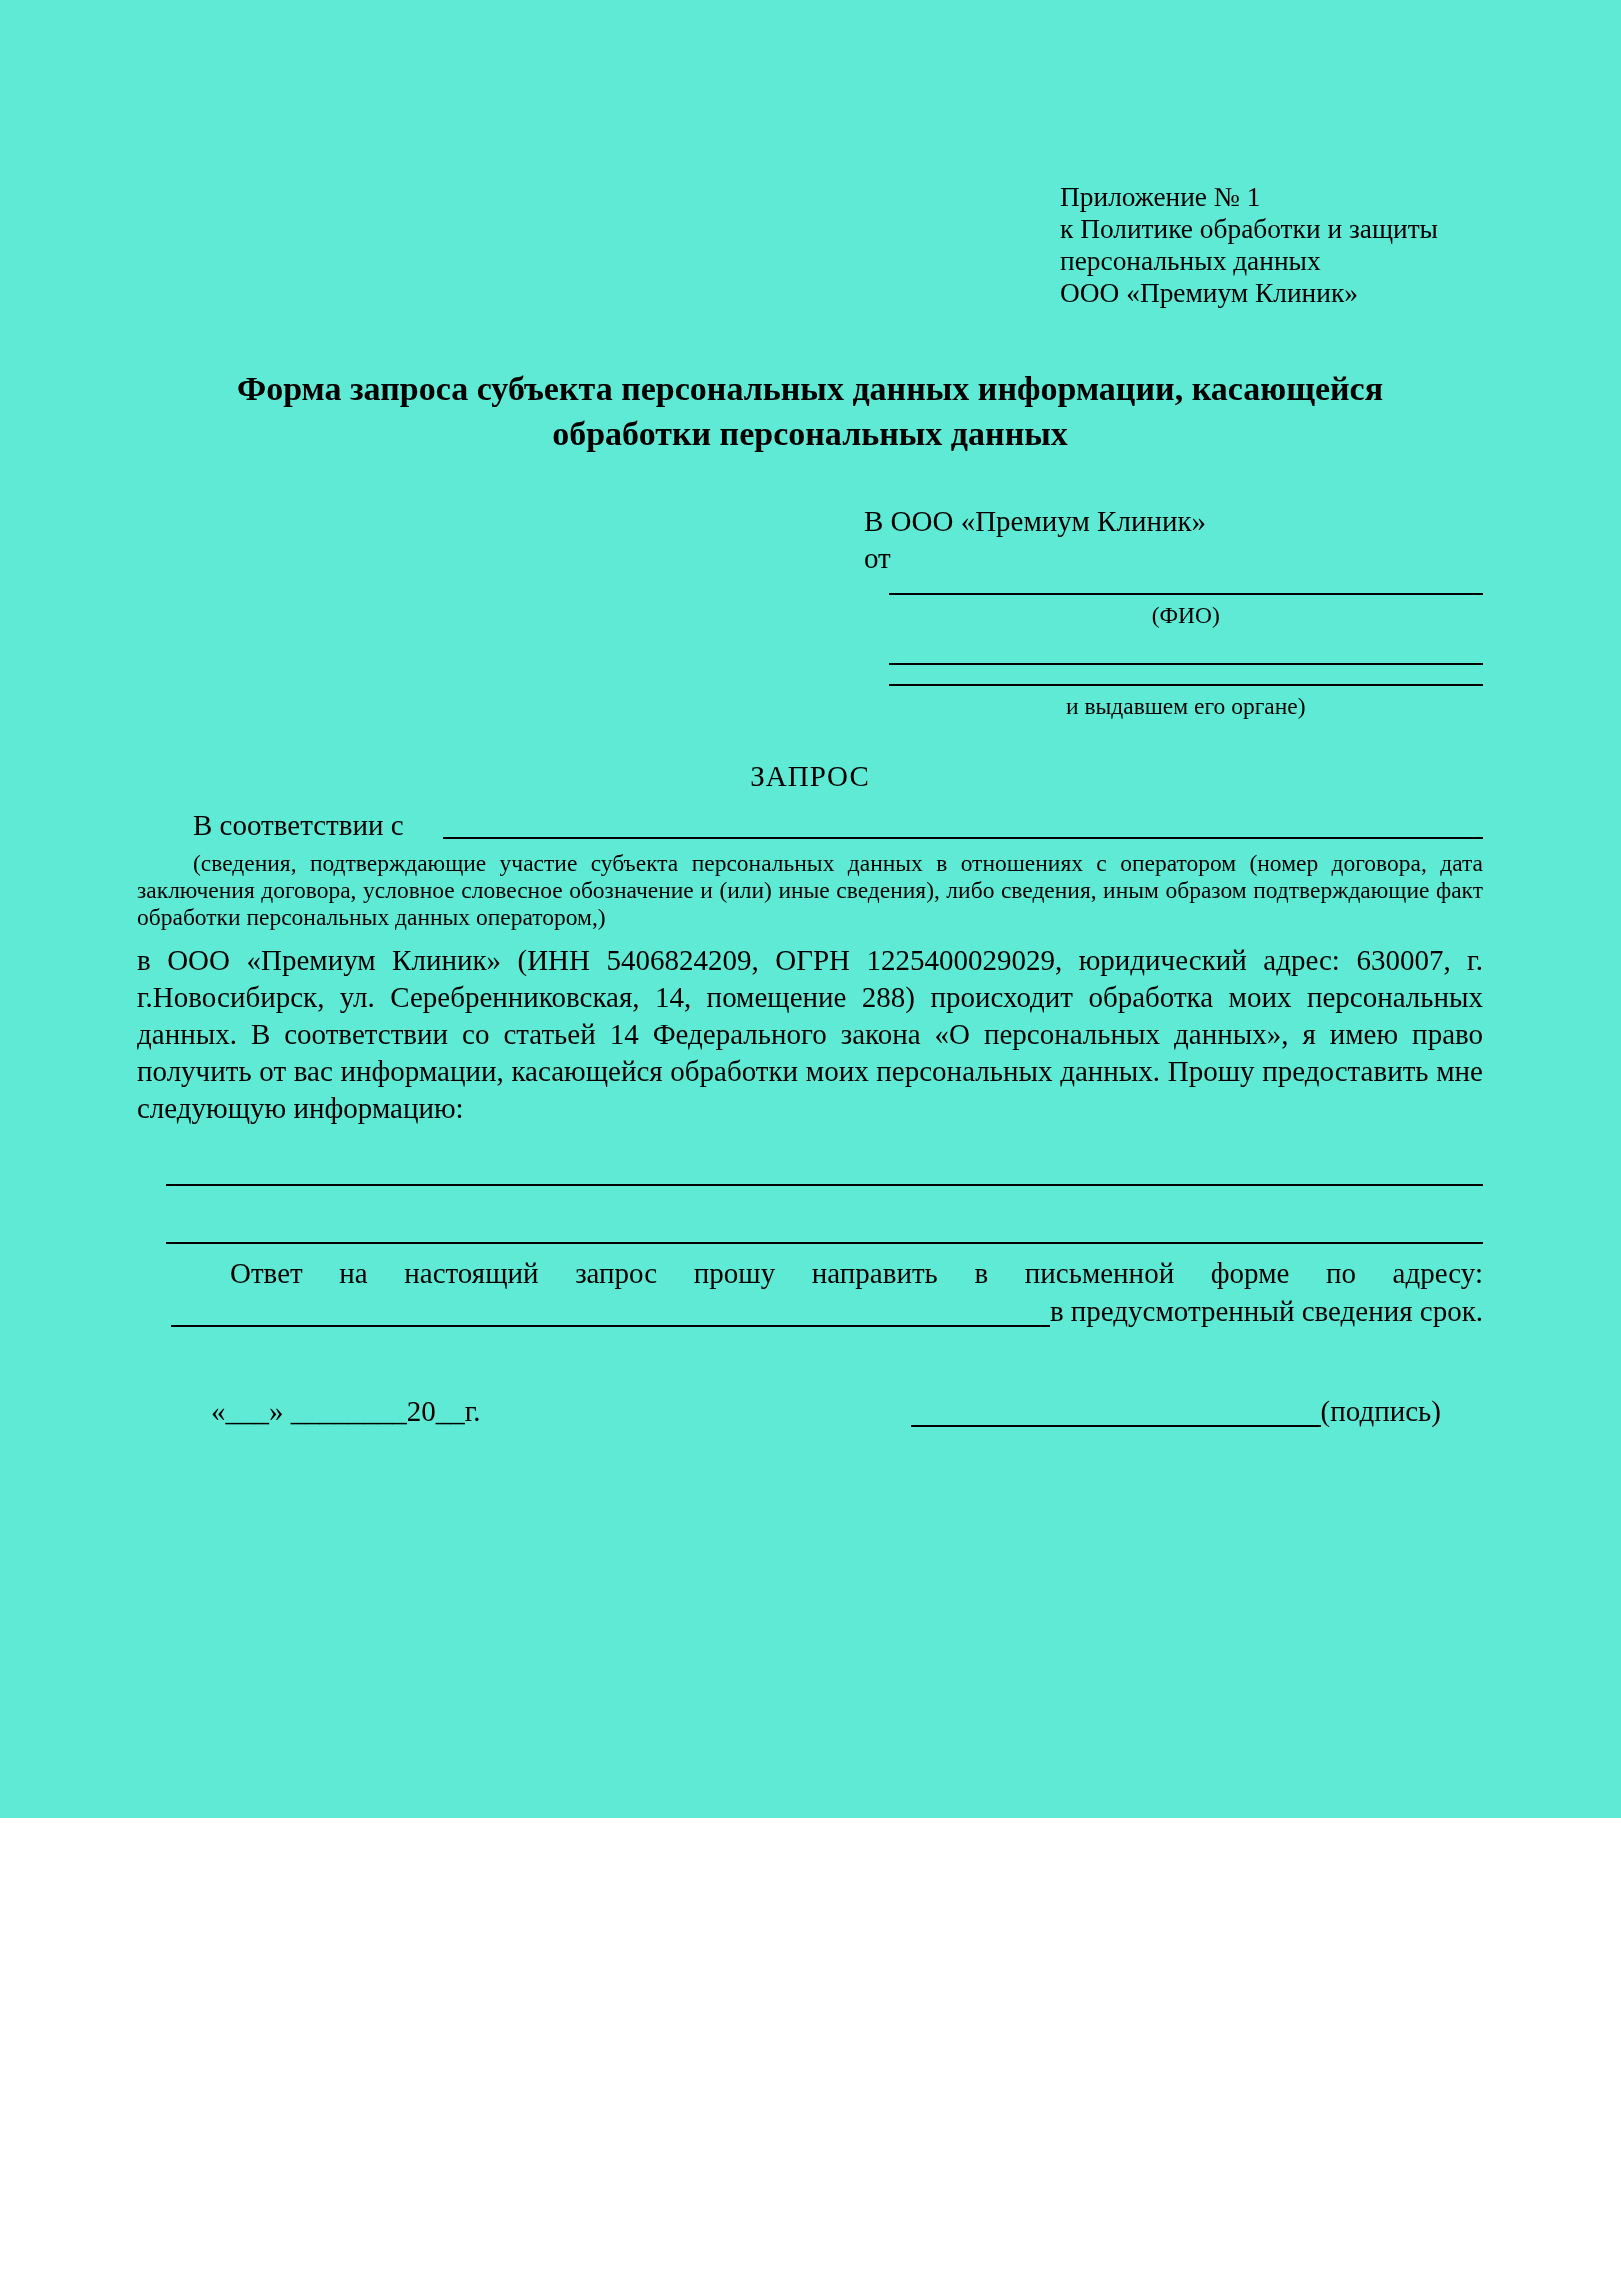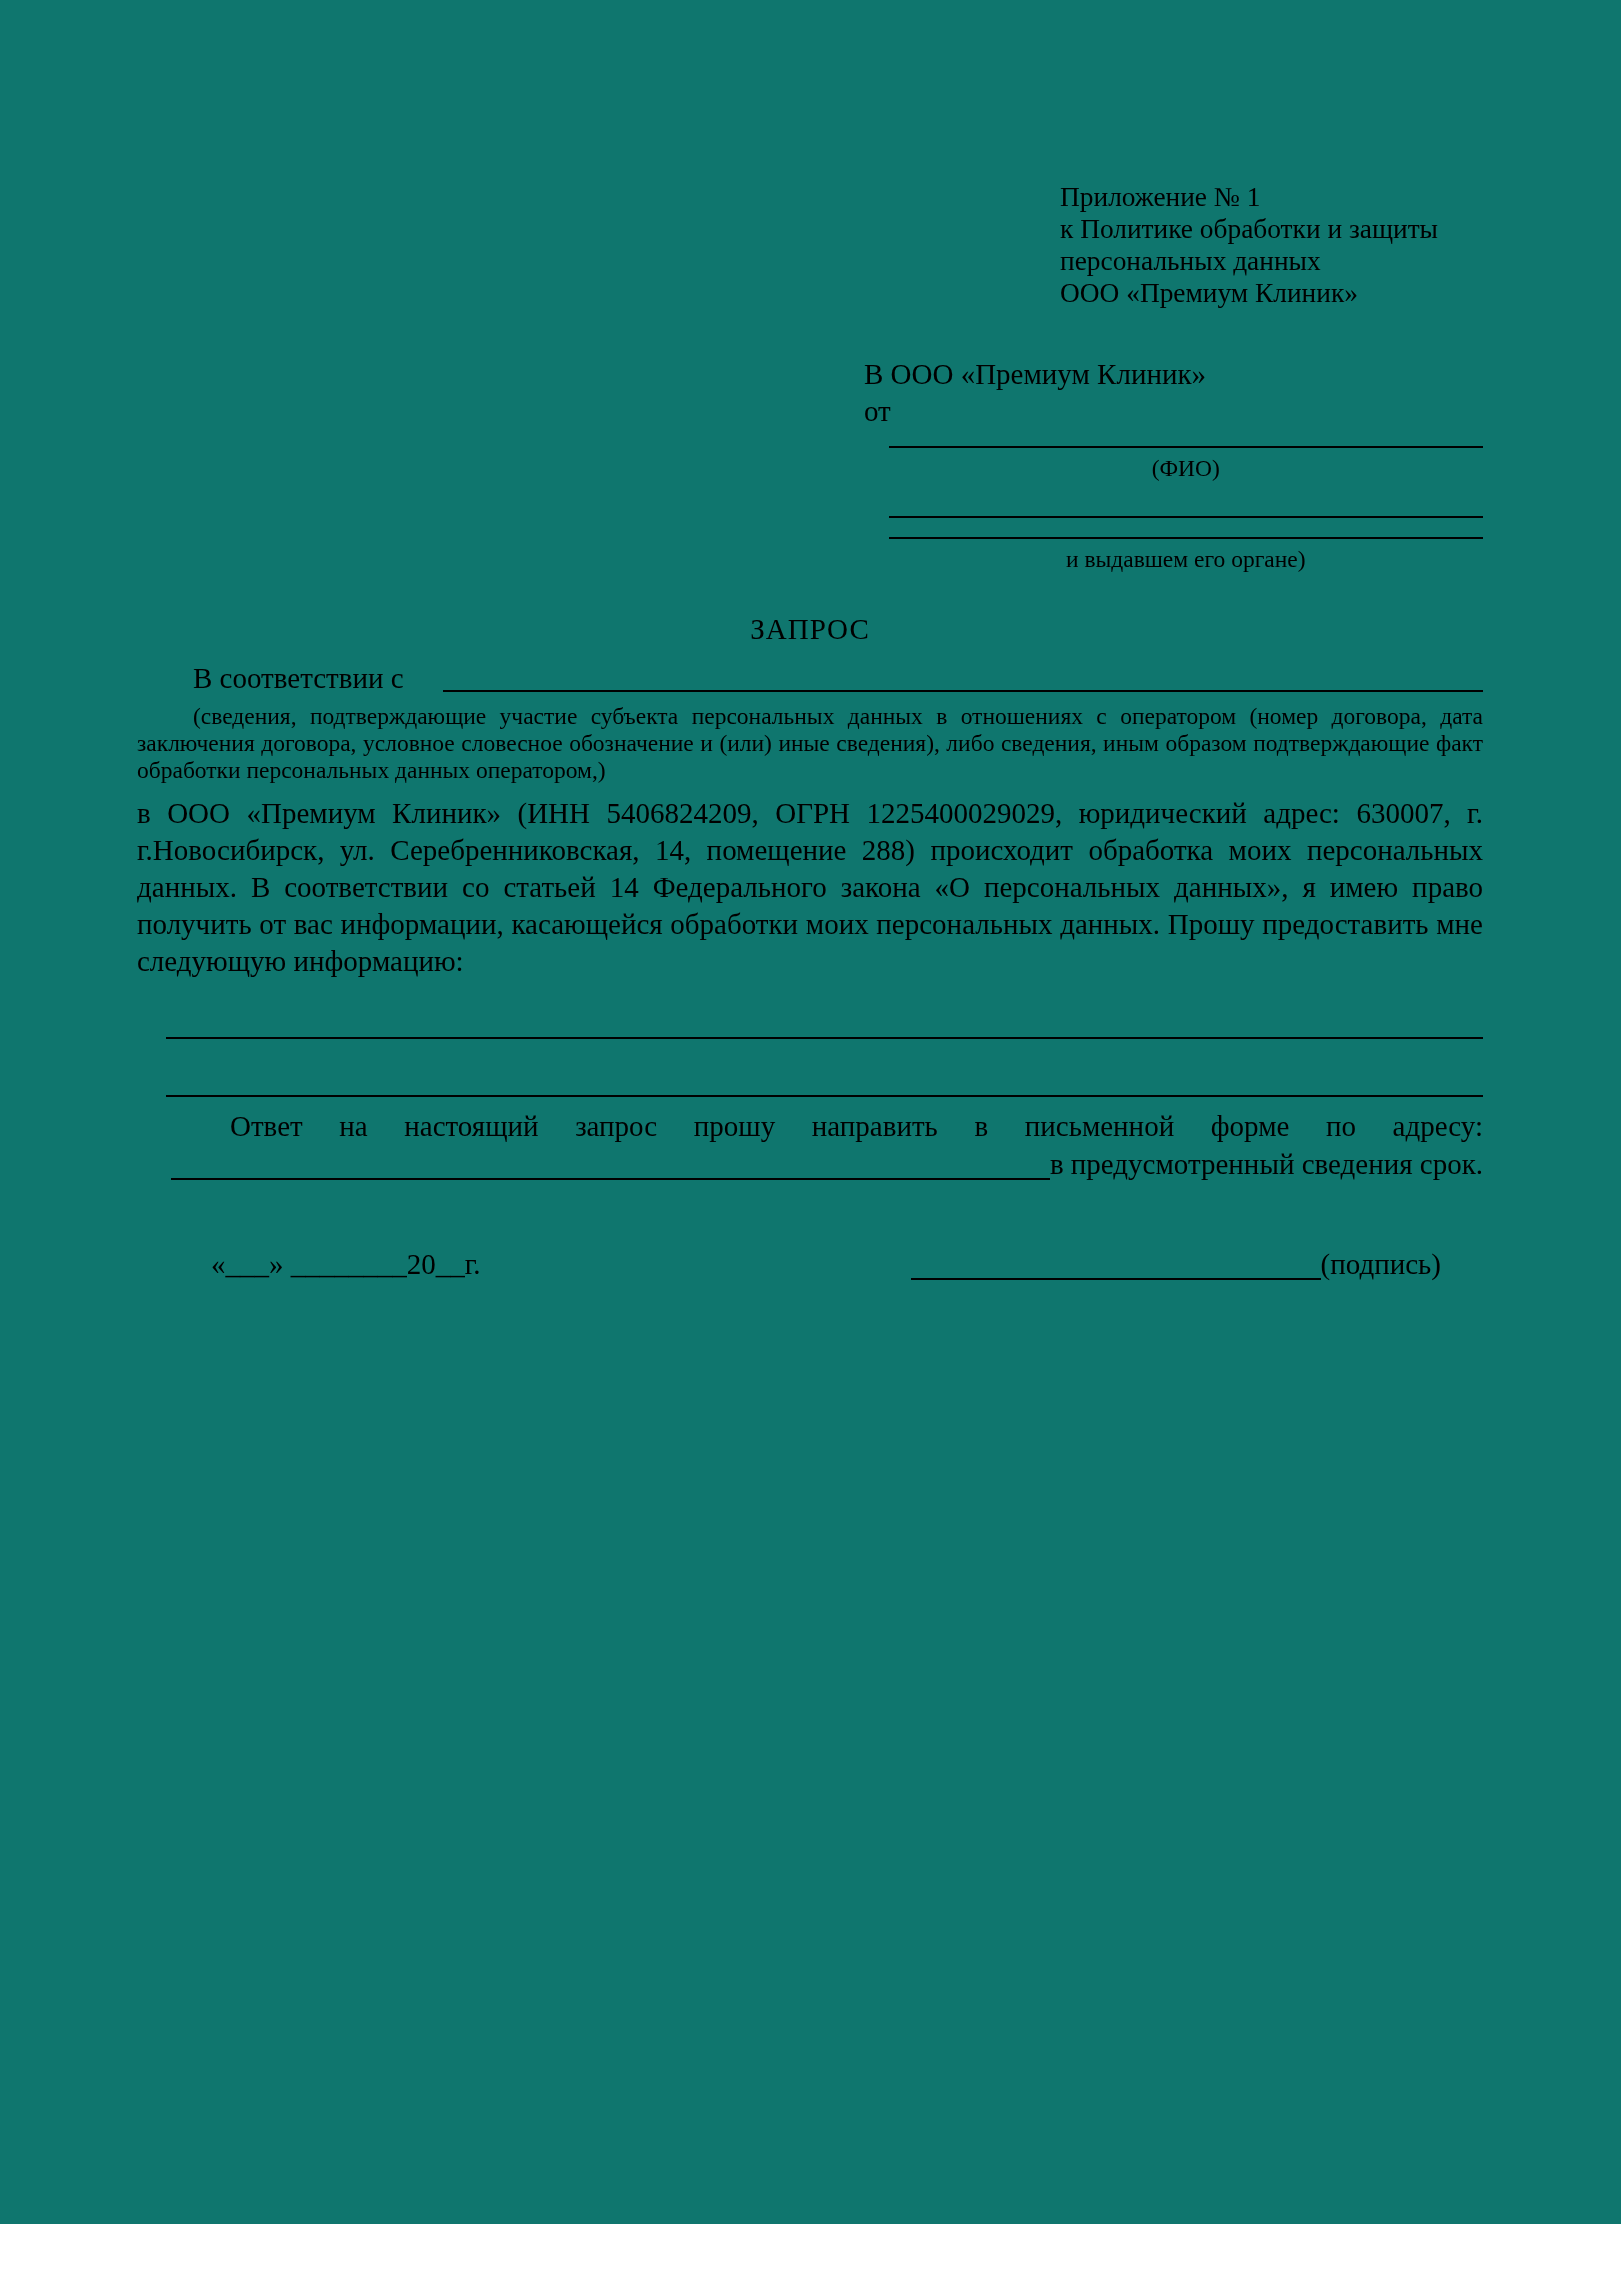--- a/index.html
+++ b/index.html
@@ -1,21 +1,21 @@
 <!DOCTYPE html>
 <html lang="ru"><head>
 <meta charset="utf-8">
 <style>
   * { margin: 0; padding: 0; box-sizing: border-box; }
   html, body { background: #ffffff; }
   .page {
     position: relative;
     width: 1621px;
-    height: 2224px;
-    background: #0f766e;
+    height: 1818px;
+    background: #5eead4;
     color: #000000;
     font-family: "Liberation Serif", "DejaVu Serif", serif;
     overflow: hidden;
   }
   .content {
     padding: 181px 138px 0 137px;
   }
   
   .appendix {
     margin-left: 923px;
@@ -142,20 +142,21 @@
 <div class="page">
   <div class="content">
 
     <div class="appendix">
       <div>Приложение № 1</div>
       <div>к Политике обработки и защиты</div>
       <div>персональных данных</div>
       <div>ООО «Премиум Клиник»</div>
     </div>
 
+    <div class="doc-title">Форма запроса субъекта персональных данных информации, касающейся обработки персональных данных</div>
 
     <div class="recipient">
       <div>В ООО «Премиум Клиник»</div>
       <div>от</div>
 
       <div class="fields">
         <div class="field field-1">
           <div class="blank-line"></div>
           <div class="caption">(ФИО)</div>
         </div>

